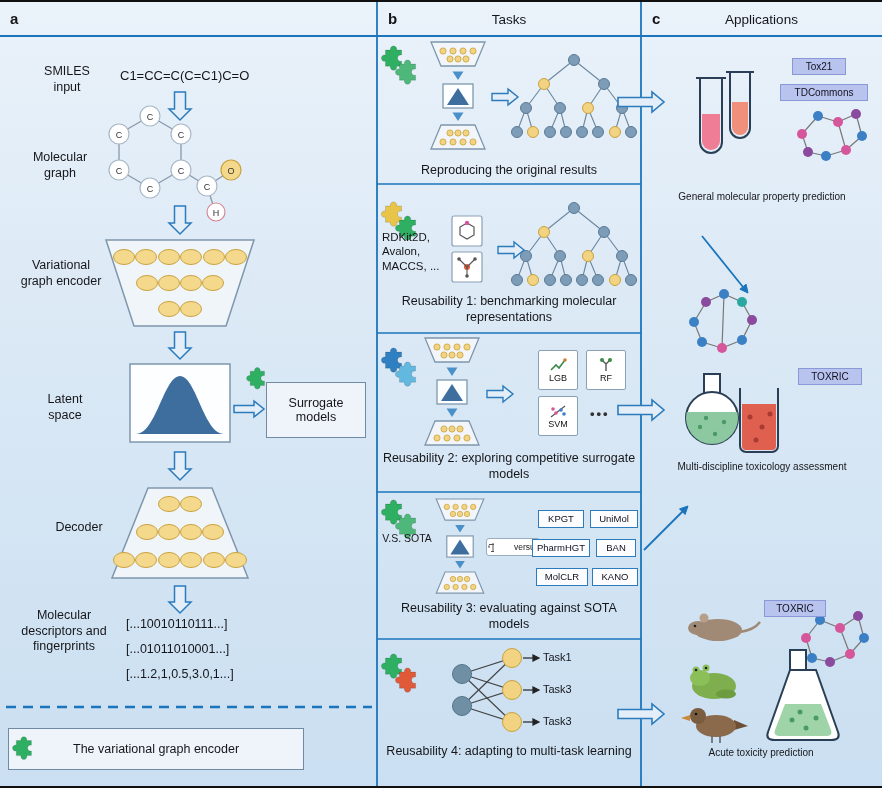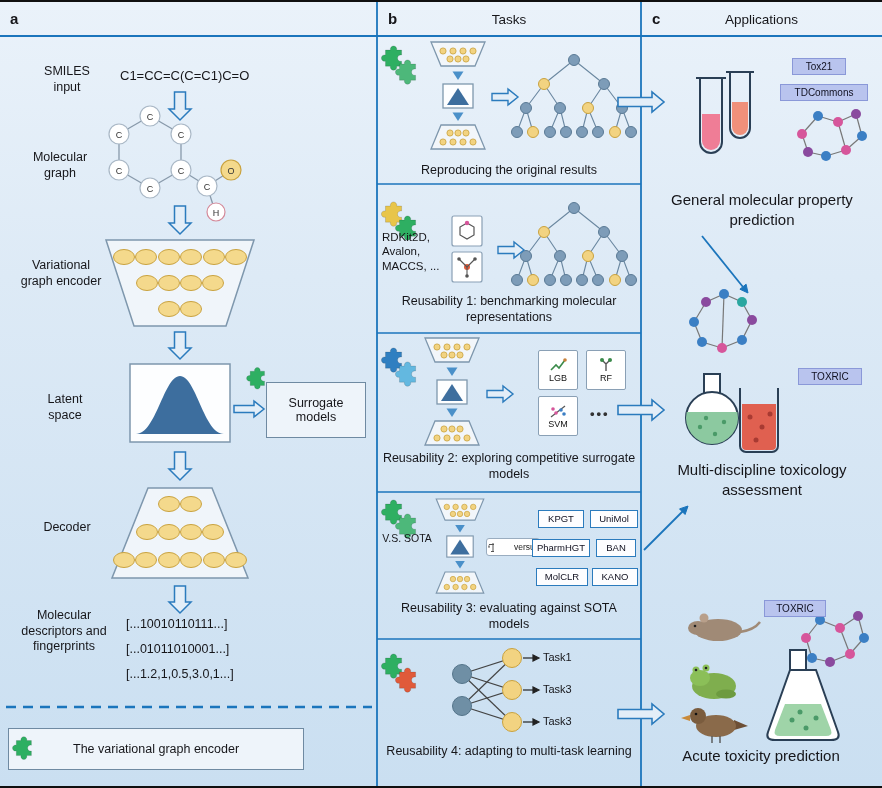--- a/index.html
+++ b/index.html
@@ -6,21 +6,21 @@
   body{font-family:"Liberation Sans",sans-serif;background:#fff;color:#16161a}
   .fig{position:relative;width:882px;height:788px;overflow:hidden;
        background:linear-gradient(180deg,#eaf2fa 0%,#ddeaf6 35%,#cadff1 100%);
        border-top:2px solid #101010;border-bottom:2px solid #101010}
   svg.art{position:absolute;left:0;top:0}
   .t{position:absolute;line-height:1.25;font-size:12.5px;color:#16161a}
   .c{text-align:center}
   .panel-label{font-weight:bold;font-size:15px}
   .panel-title{font-size:13.5px}
   .cap{position:absolute;left:380px;width:258px;text-align:center;font-size:12.5px;line-height:1.3}
-  .capc{position:absolute;text-align:center;font-size:15px;line-height:1.3}
+  .capc{position:absolute;text-align:center;font-size:10px;line-height:1.3}
   .badge{position:absolute;background:#b9c4ee;border:1px solid #8a98d8;font-size:10px;
          text-align:center;padding:2px 3px;color:#101020}
   .mbox{position:absolute;height:18px;background:#fdfdff;border:1px solid #2b7bbd;
         font-size:9.5px;text-align:center;padding:2px 2px;color:#101020}
   .panelbox{position:absolute;background:#eef4fa;border:1.4px solid #6f8aa2;display:flex;
             align-items:center;justify-content:center;text-align:center}
   .iconbox{position:absolute;width:40px;height:40px;background:#fff;border:1.2px solid #8aa0b5;
            border-radius:2px;display:flex;flex-direction:column;align-items:center;
            justify-content:center;gap:1px;font-size:9px;color:#111}
   .vsbox{position:absolute;left:486px;top:536px;width:54px;height:18px;background:#fff;
@@ -383,21 +383,21 @@
 <div class="t panel-label" style="left:388px;top:8px">b</div>
 <div class="t panel-title c" style="left:377px;top:10px;width:264px">Tasks</div>
 <div class="t panel-label" style="left:652px;top:8px">c</div>
 <div class="t panel-title c" style="left:641px;top:10px;width:241px">Applications</div>
 
 <div class="t c" style="left:32px;top:62px;width:70px">SMILES input</div>
 <div class="t" style="left:120px;top:66px;font-size:13px">C1=CC=C(C=C1)C=O</div>
 <div class="t c" style="left:16px;top:148px;width:88px">Molecular graph</div>
 <div class="t c" style="left:18px;top:256px;width:86px">Variational graph encoder</div>
 <div class="t c" style="left:36px;top:390px;width:58px">Latent space</div>
-<div class="t c" style="left:32px;top:518px;width:70px">Decoder</div>
+<div class="t c" style="left:44px;top:518px;width:70px">Decoder</div>
 <div class="t c" style="left:12px;top:606px;width:104px">Molecular descriptors and fingerprints</div>
 <div class="t" style="left:126px;top:615px">[...10010110111...]</div>
 <div class="t" style="left:126px;top:640px">[...01011010001...]</div>
 <div class="t" style="left:126px;top:665px">[...1.2,1,0.5,3.0,1...]</div>
 
 <div class="panelbox" style="left:266px;top:380px;width:100px;height:56px;font-size:12.5px">
   <span>Surrogate models</span>
 </div>
 <svg class="art" style="left:246px;top:360px" width="36" height="36">
   <use href="#pz" transform="translate(2,2) scale(0.55)" style="fill:#2eaf62;stroke:rgba(0,0,0,.22)"></use>

